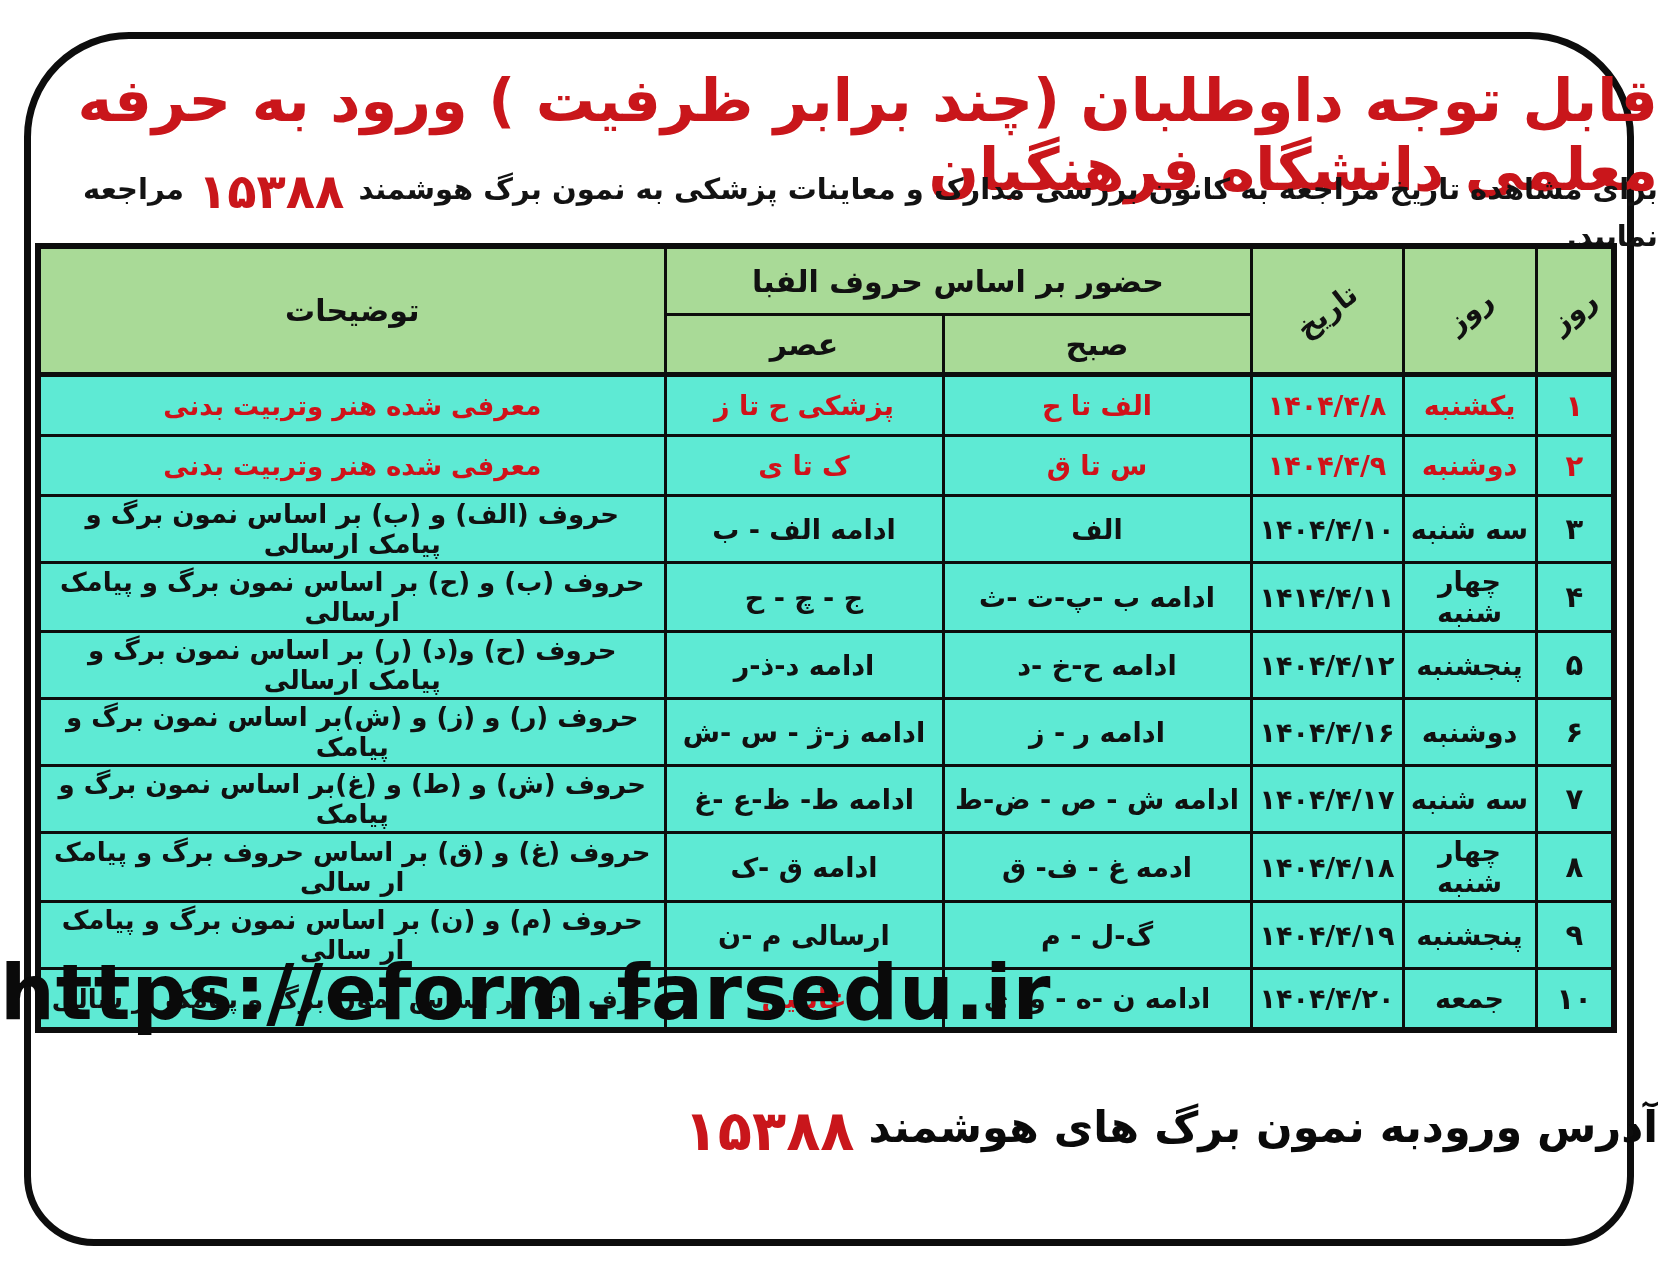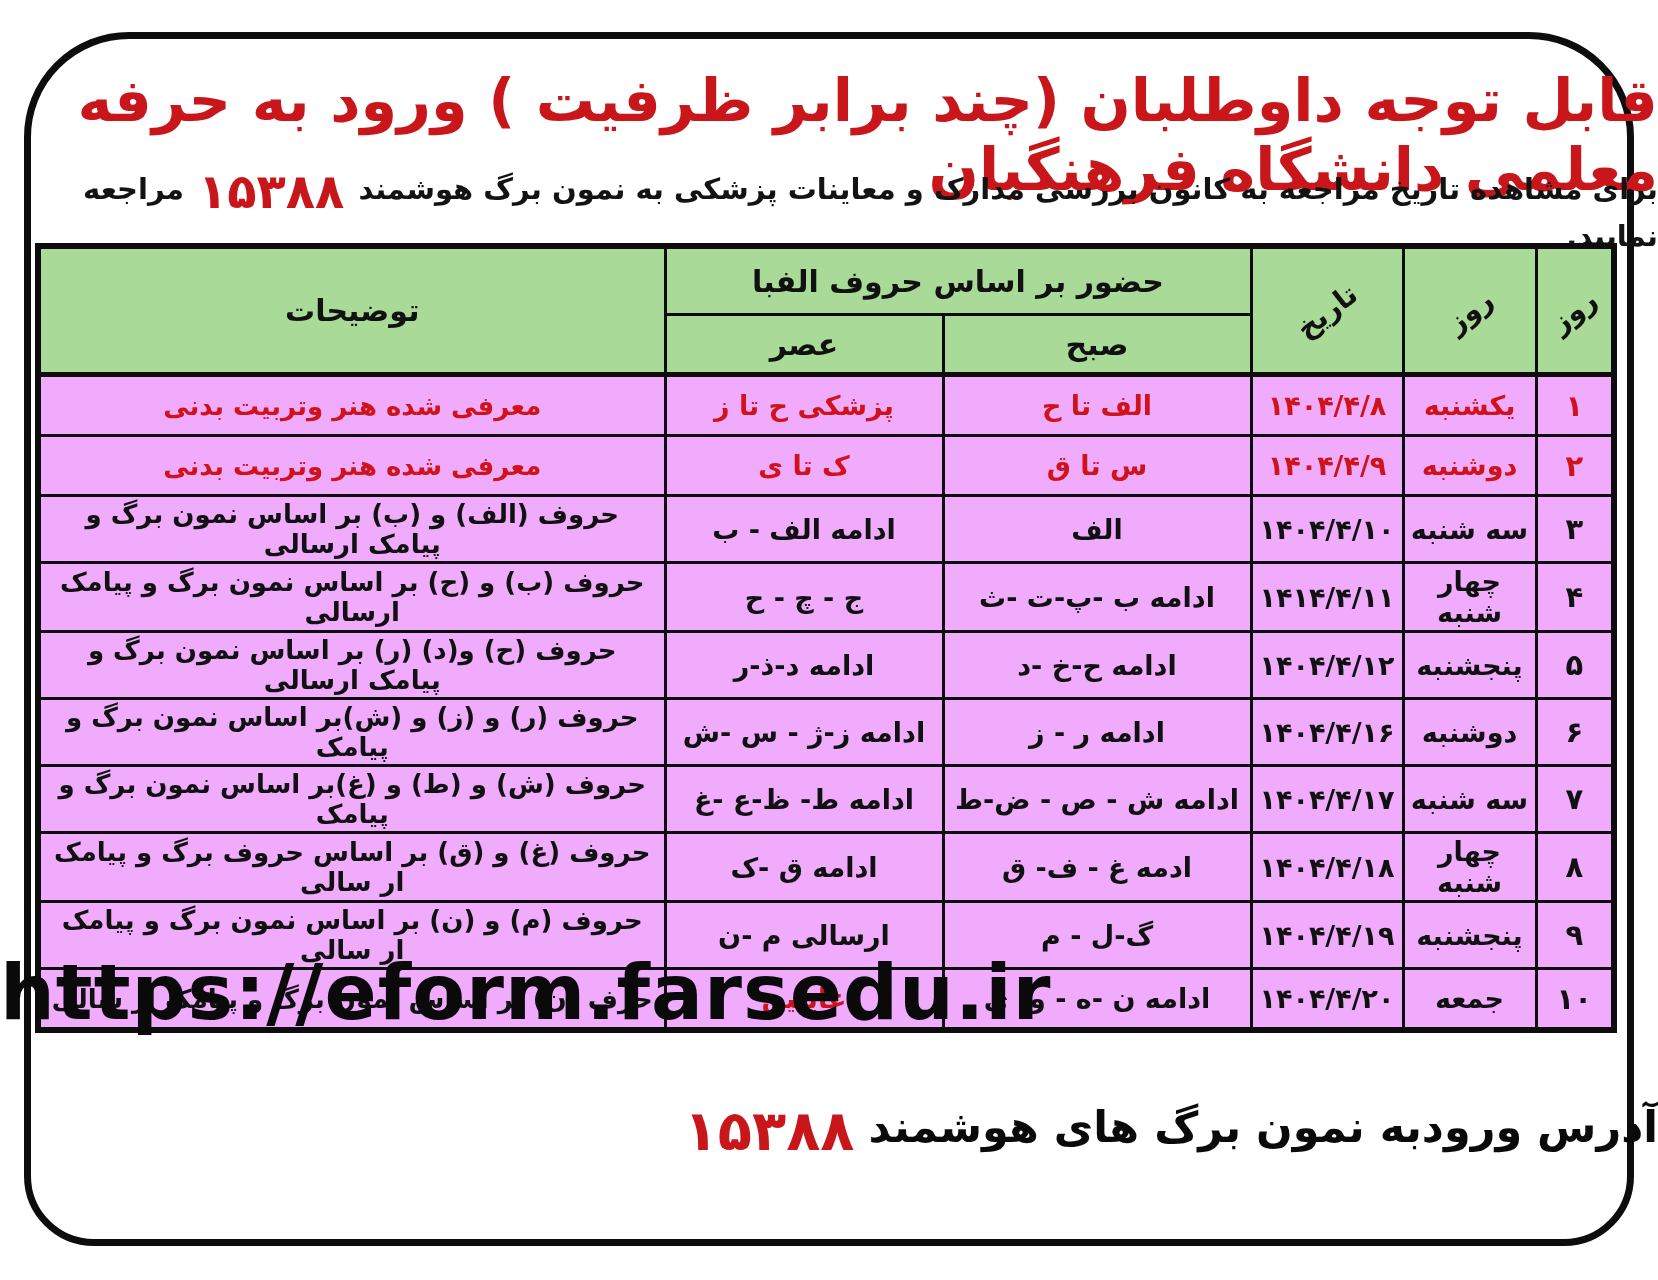--- a/index.html
+++ b/index.html
@@ -45,21 +45,21 @@
   table.schedule{border:6px solid #0d0d0d;}
   thead th{
     background:#a9da97;
     font-size:30px;
   }
   thead tr.tier1 th{height:60px;}
   thead tr.tier2 th{height:52px;margin-top:8px;}
   thead th.grouped{border-bottom-width:3px;margin-left:44px;}
   thead{border-bottom:5px solid #0d0d0d;}
   .rot{display:inline-block;transform:rotate(-38deg);font-size:28px;}
-  tbody td{height:53px;font-size:27px;background:#f0abfc;}
+  tbody td{height:53px;font-size:27px;background:#5eead4;}
   tbody td.col-no{font-size:29px;}
   tbody td.col-notes{font-size:26px;}
   tbody tr.red-row td{color:#d0121a;}
   tbody td.red-text{color:#d0121a;}
   .url{
     position:absolute;top:948px;left:0;right:0;
     text-align:left;direction:ltr;
     font-size:77px;font-weight:bold;color:#0a0a0a;
     letter-spacing:1px;
   }

